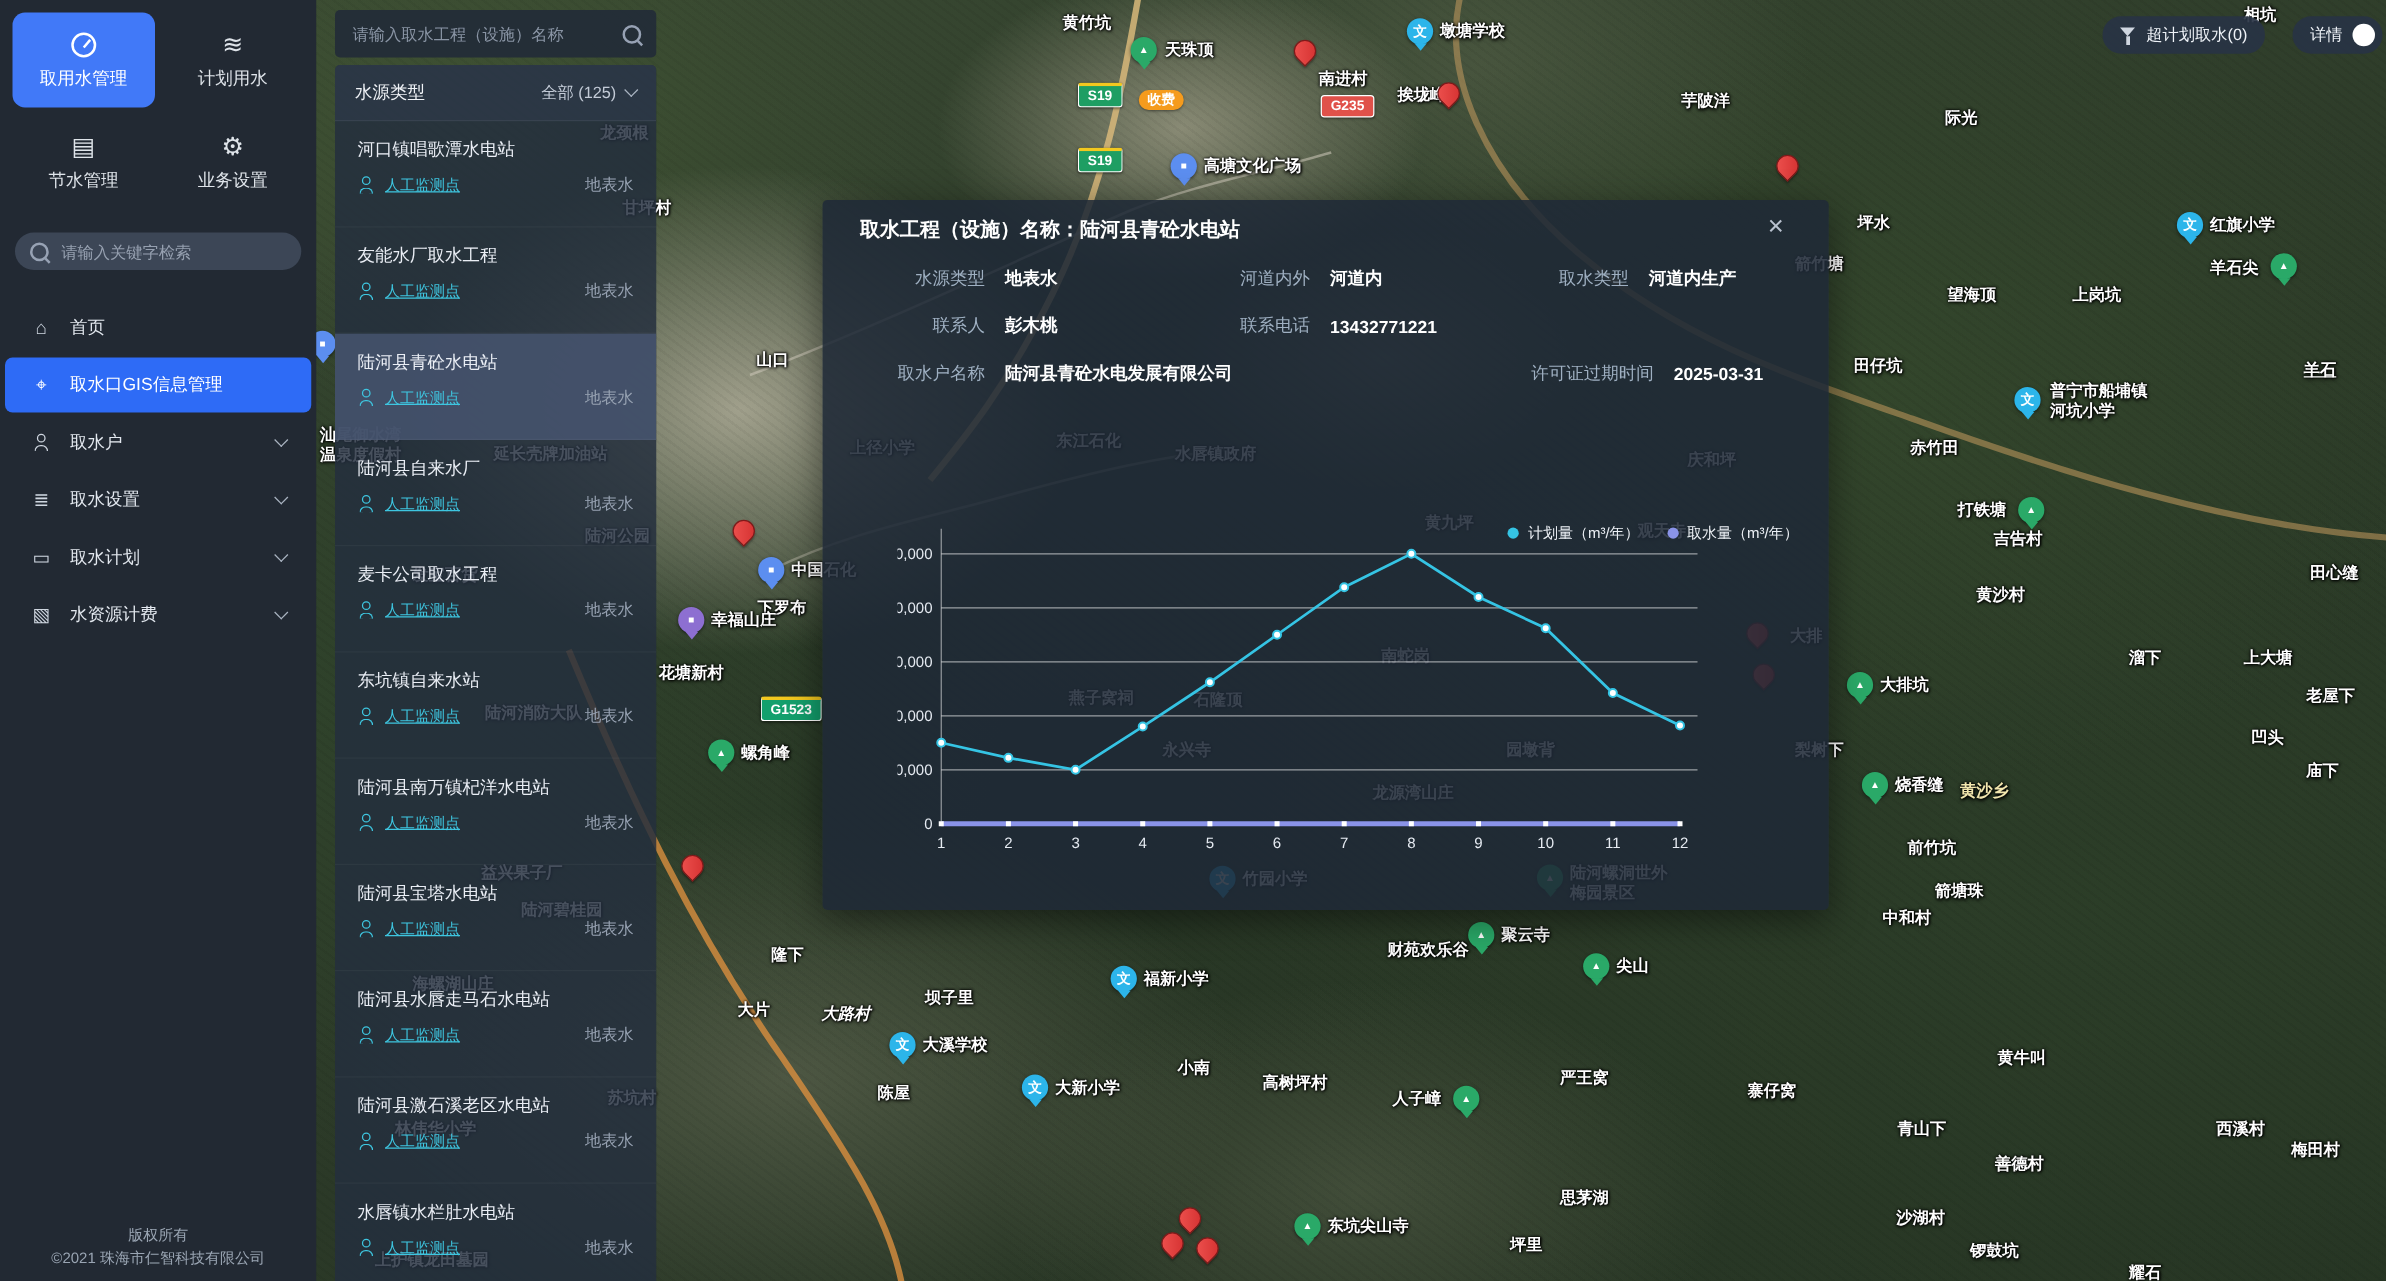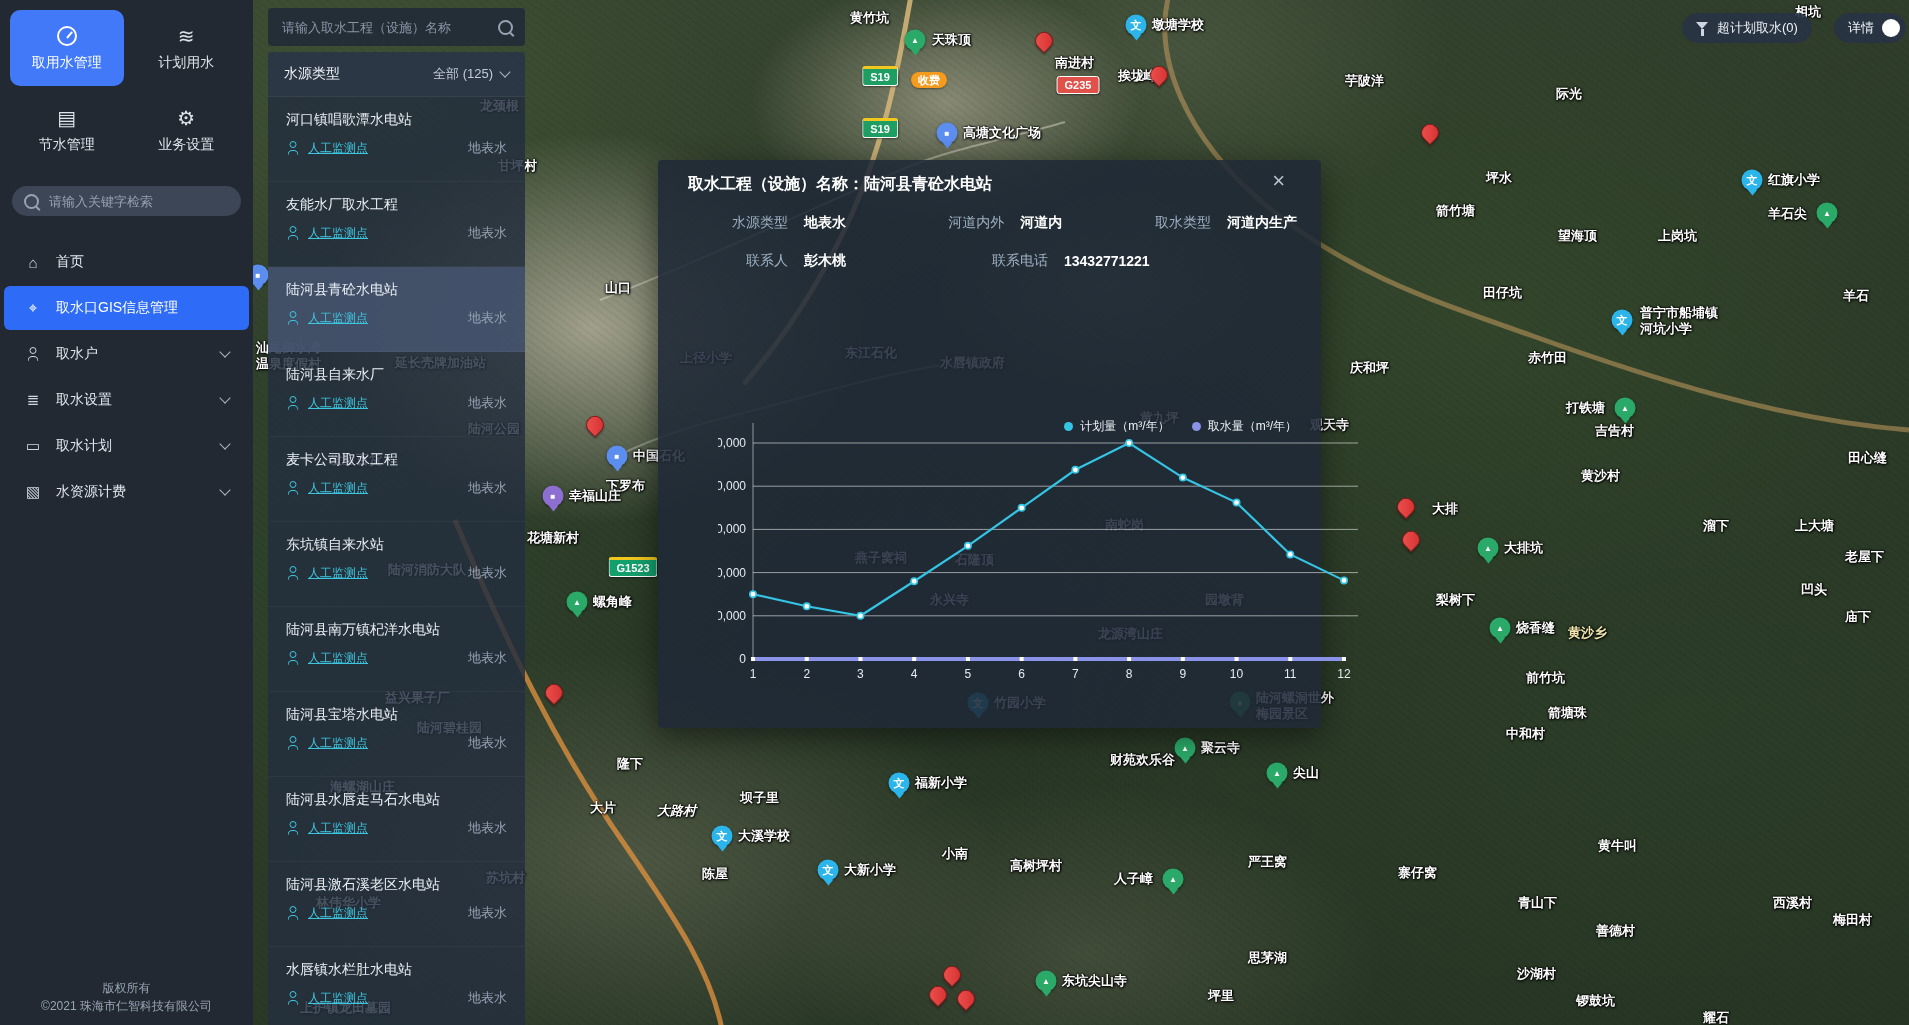--- a/index.html
+++ b/index.html
@@ -109,21 +109,21 @@
   .st-monitor{color:#3ec6e0;font-size:12px;text-decoration:underline;}
   .st-meta .icon-person{color:#3ec6e0;}
   .st-water{margin-left:auto;color:#97a2b2;font-size:13px;}
   
   .pill{position:absolute;z-index:6;background:rgba(40,51,68,.92);border-radius:16px;height:30px;
     display:flex;align-items:center;gap:8px;color:#eef2f7;font-size:13px;padding:0 14px;cursor:pointer;}
   .pill-over{left:1682px;top:13px;}
   .pill-detail{left:1834px;top:13px;padding-right:6px;}
   .toggle-knob{width:18px;height:18px;border-radius:50%;background:#fff;}
   
-  .modal{position:absolute;left:658px;top:160px;width:663px;height:568px;z-index:20;
+  .modal{position:absolute;left:658px;top:160px;width:805px;height:568px;z-index:20;
     background:rgba(31,41,55,.88);border-radius:4px;box-shadow:0 8px 30px rgba(0,0,0,.45);}
   .modal-title{position:absolute;left:30px;top:14px;color:#fff;font-size:16px;font-weight:700;}
   .modal-close{position:absolute;right:36px;top:10px;color:#b9c2cf;font-size:22px;line-height:22px;cursor:pointer;}
   .m-rows{position:absolute;left:30px;right:24px;top:44px;}
   .m-row{display:flex;align-items:center;height:38px;}
   .m-cell{display:flex;align-items:center;}
   .m-label{color:#9fb0c2;font-size:14px;text-align:right;flex:none;}
   .m-value{color:#fff;font-size:14px;font-weight:700;margin-left:16px;white-space:nowrap;}
   .legend{position:absolute;right:24px;top:258px;display:flex;gap:22px;align-items:center;}
   .legend-item{display:flex;align-items:center;gap:7px;color:#eef2f7;font-size:12px;}
@@ -146,21 +146,21 @@
     <div class="mlabel" style="left: 1795px; top: 4px;">相坑</div>
     <div class="mlabel" style="left: 1055px; top: 55px;">南进村</div>
     <div class="mlabel" style="left: 1118px; top: 68px;">挨垅峰</div>
     <div class="mlabel" style="left: 1345px; top: 73px;">芋陂洋</div>
     <div class="mlabel" style="left: 1556px; top: 86px;">际光</div>
     <div class="mlabel" style="left: 1486px; top: 170px;">坪水</div>
     <div class="mlabel" style="left: 1436px; top: 203px;">箭竹塘</div>
     <div class="mlabel" style="left: 1558px; top: 228px;">望海顶</div>
     <div class="mlabel" style="left: 1658px; top: 228px;">上岗坑</div>
     <div class="mlabel" style="left: 1483px; top: 285px;">田仔坑</div>
-    <div class="mlabel" style="left: 1843px; top: 288px;">羊石</div>
+    <div class="mlabel" style="left: 1843px; top: 288px; text-decoration: underline;">羊石</div>
     <div class="mlabel" style="left: 1528px; top: 350px;">赤竹田</div>
     <div class="mlabel" style="left: 1595px; top: 423px;">吉告村</div>
     <div class="mlabel" style="left: 1848px; top: 450px;">田心缝</div>
     <div class="mlabel" style="left: 1581px; top: 468px;">黄沙村</div>
     <div class="mlabel" style="left: 1432px; top: 501px;">大排</div>
     <div class="mlabel" style="left: 1703px; top: 518px;">溜下</div>
     <div class="mlabel" style="left: 1795px; top: 518px;">上大塘</div>
     <div class="mlabel" style="left: 1845px; top: 549px;">老屋下</div>
     <div class="mlabel" style="left: 1757px; top: 582px; padding-left: 44px;">凹头</div>
     <div class="mlabel" style="left: 1845px; top: 609px;">庙下</div>
@@ -477,20 +477,30 @@
       <div class="m-row">
         <span class="m-cell" style="width: 250px;">
           <span class="m-label" style="width: 100px;">联系人</span>
           <span class="m-value">彭木桃</span>
         </span>
         <span class="m-cell" style="width: 275px;">
           <span class="m-label" style="width: 110px;">联系电话</span>
           <span class="m-value">13432771221</span>
         </span>
       </div>
+      <div class="m-row">
+        <span class="m-cell" style="width: 525px;">
+          <span class="m-label" style="width: 100px;">取水户名称</span>
+          <span class="m-value">陆河县青砼水电发展有限公司</span>
+        </span>
+        <span class="m-cell">
+          <span class="m-label" style="width: 110px;">许可证过期时间</span>
+          <span class="m-value">2025-03-31</span>
+        </span>
+      </div>
     </div>
   <div class="legend" id="chartLegend">
       <span class="legend-item">
         <span class="legend-dot" style="background: rgb(53, 196, 228);"></span>
         <span>计划量（m³/年）</span>
       </span>
       <span class="legend-item">
         <span class="legend-dot" style="background: rgb(138, 147, 232);"></span>
         <span>取水量（m³/年）</span>
       </span>

